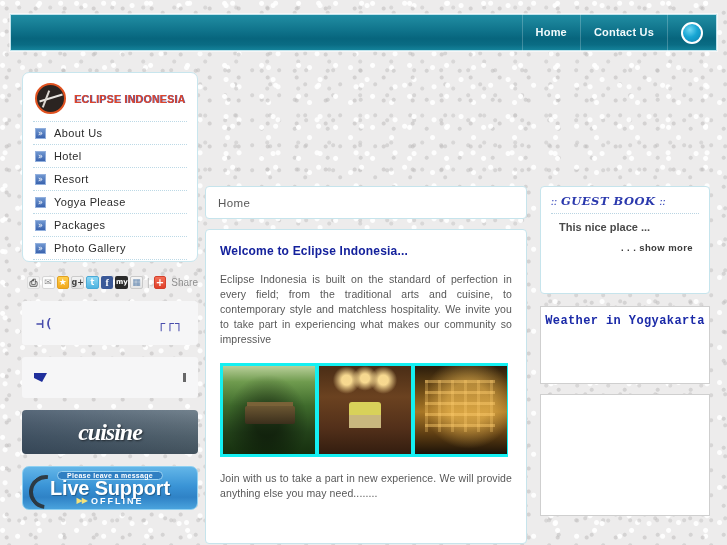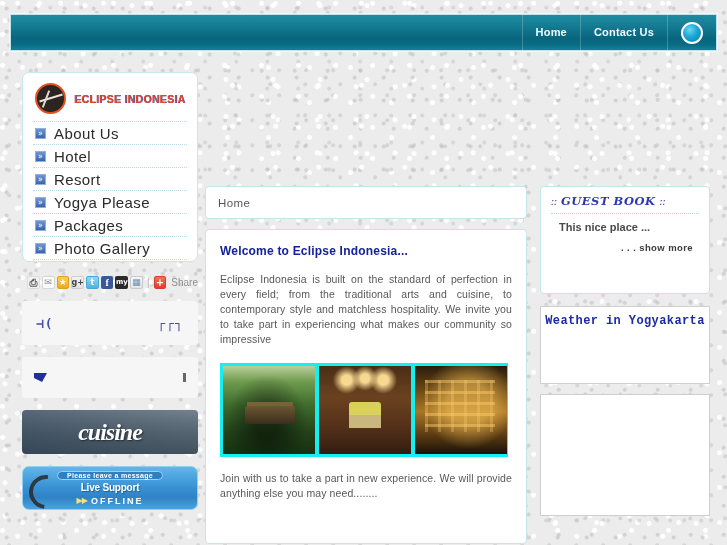--- a/index.html
+++ b/index.html
@@ -163,21 +163,21 @@
     border: 1px solid #93b0dd;
     box-sizing: border-box;
     color: #ffffff;
     font-size: 8px;
     line-height: 9px;
     text-align: center;
     flex: 0 0 auto;
     font-family: "DejaVu Sans", sans-serif;
   }
   .nav-label {
-    font-size: 15px;
+    font-size: 11px;
     color: #2b2b2b;
     letter-spacing: .4px;
   }
 
   
   #share-row {
     display: flex;
     align-items: center;
     gap: 2px;
     margin-top: 14px;
@@ -293,21 +293,21 @@
     font-weight: bold;
     color: #ffffff;
     background: #2f7fc2;
     border: 1px solid #9ad3f2;
     border-radius: 8px;
     padding: 0px 9px;
     letter-spacing: .3px;
     margin-bottom: 1px;
   }
   #ls-title {
-    font-size: 10px;
+    font-size: 20px;
     font-weight: bold;
     color: #ffffff;
     line-height: 14px;
     text-shadow: 1px 1px 1px rgba(0,0,0,.3);
     letter-spacing: -.2px;
   }
   #ls-status-row {
     display: flex; align-items: center; gap: 4px;
     margin-top: 1px;
   }

